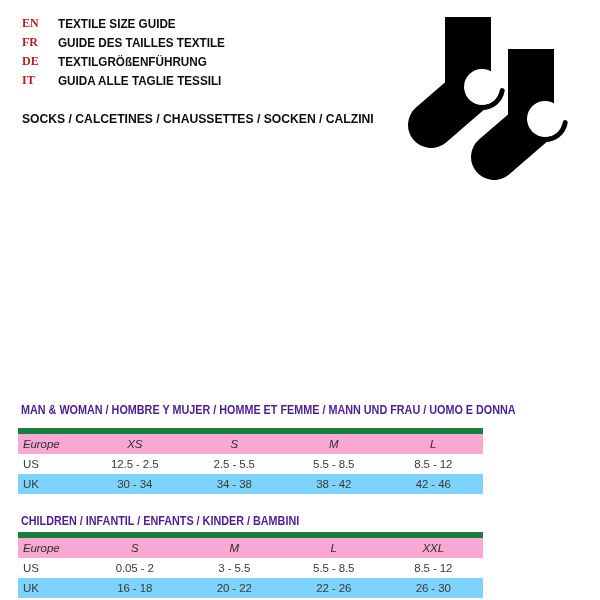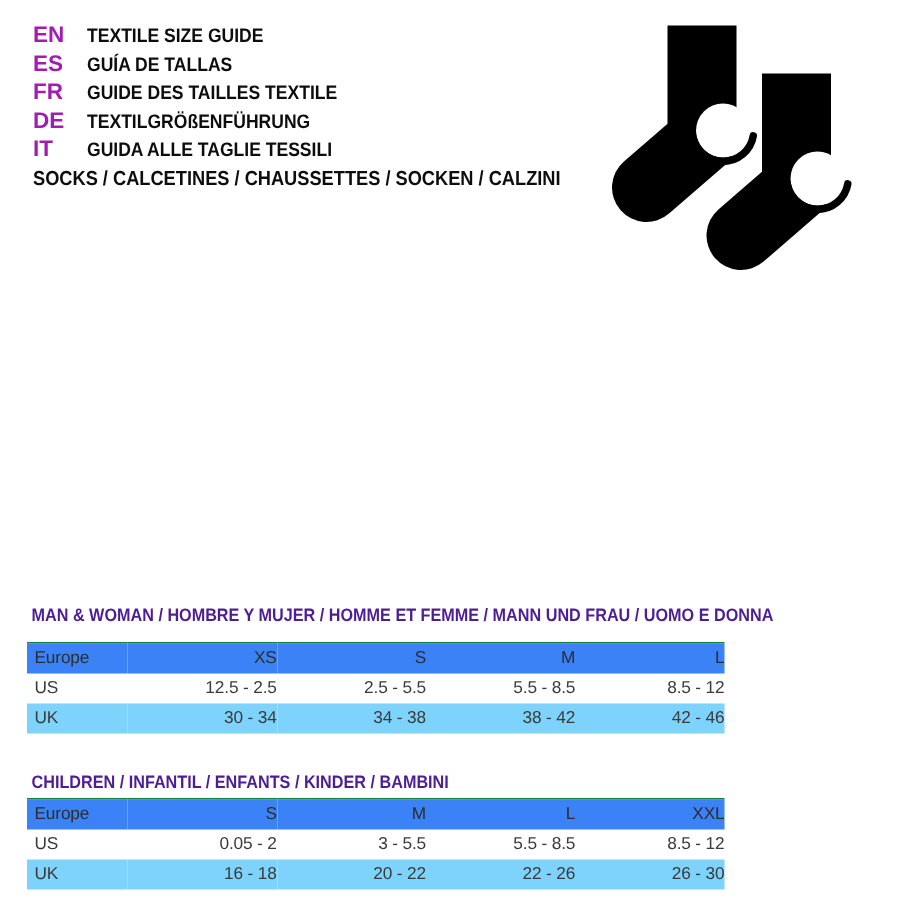--- a/index.html
+++ b/index.html
@@ -7,21 +7,21 @@
     width:600px;height:600px;position:relative;overflow:hidden;
     background:#ffffff;
     font-family:"Liberation Sans", sans-serif;
     -webkit-font-smoothing:antialiased;
   }
   .cnd{display:inline-block;transform:scaleX(0.9);transform-origin:0 50%;white-space:nowrap;}
 
   
   .lang-list{position:absolute;left:22px;top:14px;}
   .lang-row{display:flex;height:19px;align-items:center;}
-  .lang-code{width:36px;font-weight:bold;font-size:15px;color:#a21caf;flex:0 0 36px;}
+  .lang-code{width:36px;font-weight:bold;font-size:12px;color:#b91c1c;flex:0 0 36px;font-family:Liberation Serif, serif;}
   .lang-label{font-weight:bold;font-size:13px;color:#0d0d0d;}
 
   
   .category{position:absolute;left:22px;top:111px;font-weight:bold;font-size:13.5px;color:#0d0d0d;}
 
   
   .socks-svg{position:absolute;left:400px;top:14px;}
 
   
   .size-table-title{position:absolute;left:21px;font-weight:bold;font-size:12px;color:#4c1d95;white-space:nowrap;}
@@ -29,41 +29,37 @@
   #table-title-1{top:514px;}
   table.size{
     position:absolute;left:18px;width:465px;
     border-collapse:collapse;table-layout:fixed;
     font-size:11.5px;color:#3a3a3a;letter-spacing:-0.1px;
   }
   #table-0{top:428px;}
   #table-1{top:532px;}
   table.size th,table.size td{
     height:20px;line-height:20px;padding:0;margin:0;
-    text-align:right;font-weight:normal;vertical-align:middle;
+    text-align:center;font-weight:normal;vertical-align:middle;
   }
   table.size th:first-child,table.size td:first-child{
     width:62px;text-align:left;padding-left:5px;
   }
   table.size thead tr{
-    background:#3b82f6;border-top:1px solid #15803d;color:#2d2d2d;
+    background:#f9a8d4;border-top:6px solid #15803d;color:#2d2d2d;font-style:italic;
   }
   table.size tbody tr:nth-child(2){background:#7dd3fc;}
 </style>
 </head>
 <body>
 
 <div class="lang-list">
     <div class="lang-row">
       <span class="lang-code">EN</span>
       <span class="lang-label cnd">TEXTILE SIZE GUIDE</span>
-    </div>
-    <div class="lang-row">
-      <span class="lang-code">ES</span>
-      <span class="lang-label cnd">GUÍA DE TALLAS</span>
     </div>
     <div class="lang-row">
       <span class="lang-code">FR</span>
       <span class="lang-label cnd">GUIDE DES TAILLES TEXTILE</span>
     </div>
     <div class="lang-row">
       <span class="lang-code">DE</span>
       <span class="lang-label cnd">TEXTILGRÖßENFÜHRUNG</span>
     </div>
     <div class="lang-row">

